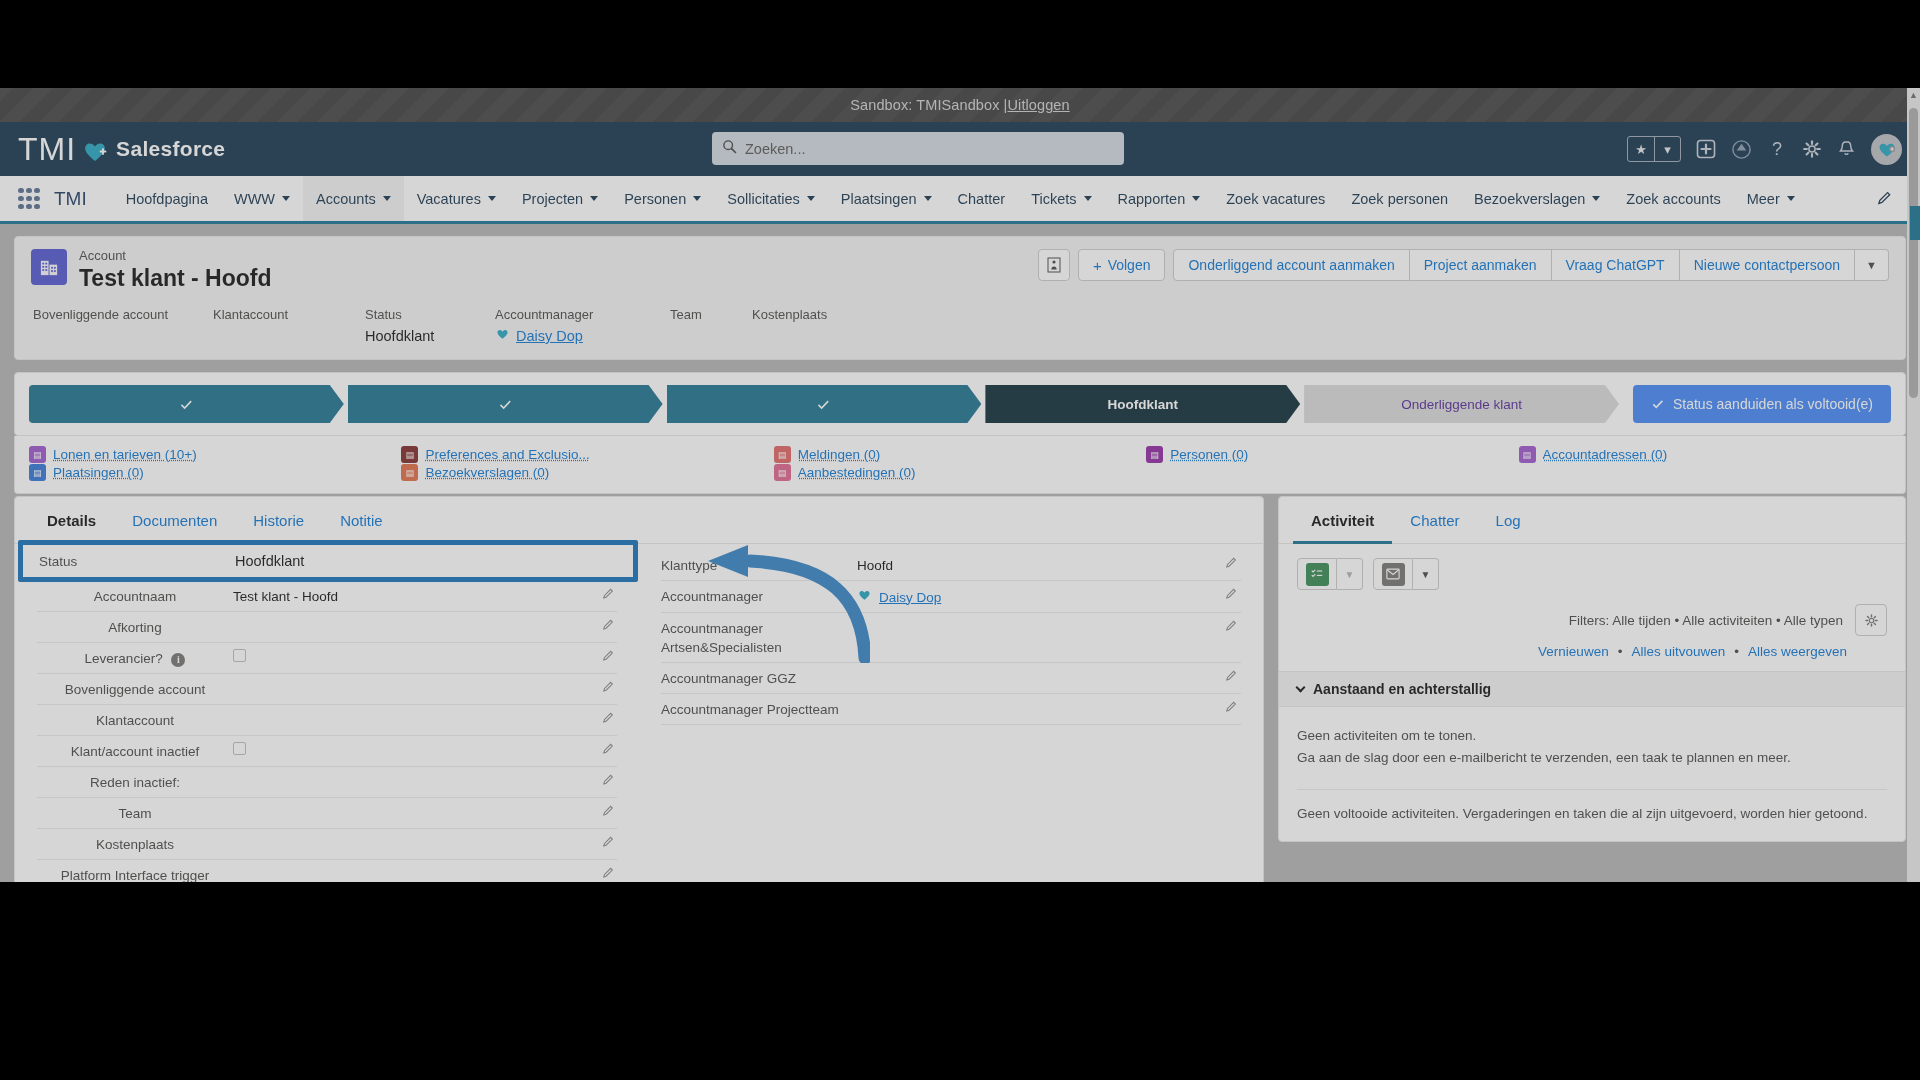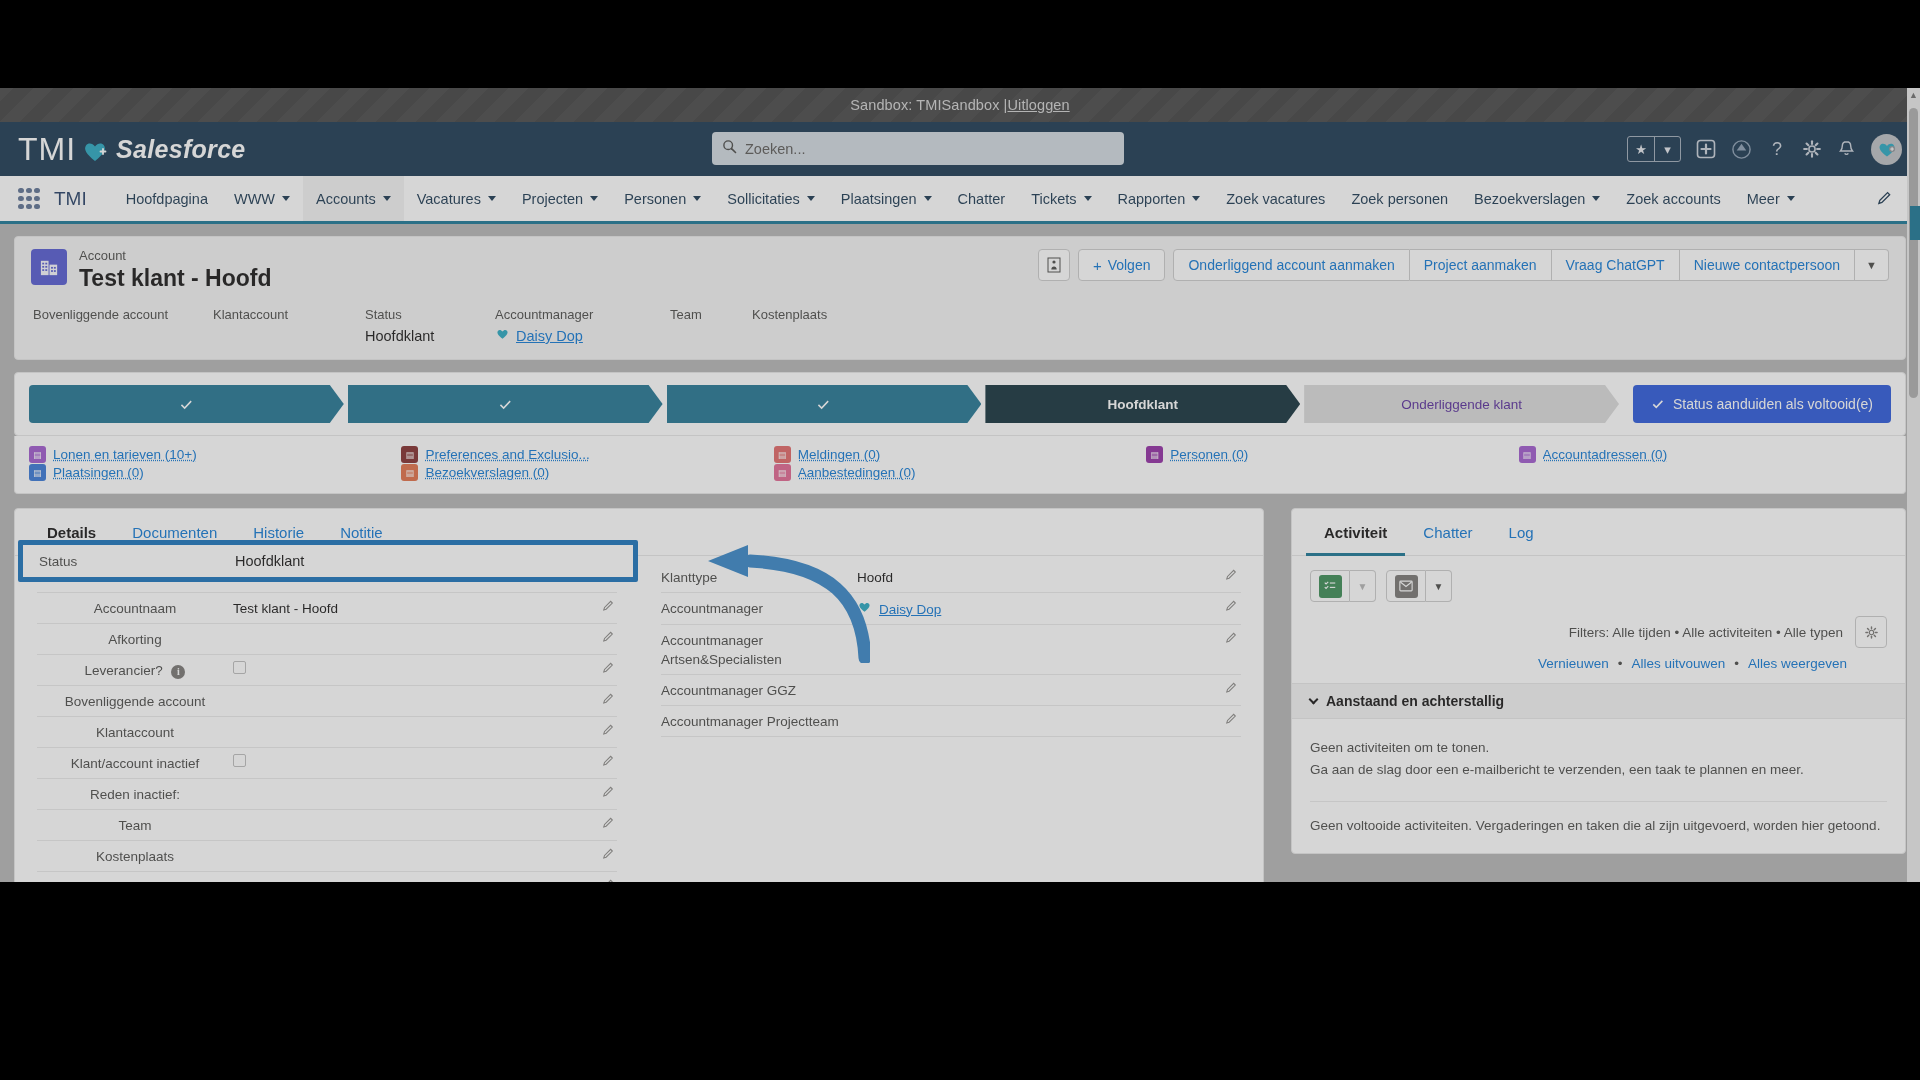--- a/index.html
+++ b/index.html
@@ -39,21 +39,21 @@
     position: relative; height: 54px; width: 1920px;
     background: #0b2a45; display: flex; align-items: center;
   }
   .brand { display: flex; align-items: center; gap: 6px; padding-left: 18px; }
   .brand-tmi {
     font-size: 32px; font-weight: 400; color: #ffffff; letter-spacing: 1px;
     font-family: "Liberation Sans", sans-serif;
   }
   .brand-heart { width: 26px; height: 26px; position: relative; top: 2px; }
   .brand-sf {
-    font-size: 25px; font-style: italic; font-weight: bold; color: #ffffff;
+    font-size: 21px; font-weight: bold; color: #ffffff;
     letter-spacing: .3px; margin-left: 2px;
   }
   .search-wrap {
     position: absolute; left: 712px; top: 10px; width: 412px; height: 33px;
     background: #cfd7de; border-radius: 4px; display: flex; align-items: center;
     padding: 8px 10px; gap: 8px;
   }
   .search-wrap input {
     border: none; background: transparent; outline: none;
     font-size: 14.5px; color: #3e3e3c; width: 100%;
@@ -147,21 +147,21 @@
     flex: 1; background: #d8d8d8; color: #3e3e3c; font-size: 13.5px;
     display: flex; align-items: center; justify-content: center; position: relative;
     margin-right: 4px;
     clip-path: polygon(0 0, calc(100% - 14px) 0, 100% 50%, calc(100% - 14px) 100%, 0 100%);
   }
   .path-step:first-child { border-radius: 4px 0 0 4px; }
   .path-step.done { background: #136c8c; color: #fff; }
   .path-step.current { background: #03232e; color: #fff; font-weight: 600; }
   .path-step.future { background: #d8d8d8; color: #4c1d95; }
   .path-btn {
-    height: 38px; margin-left: 10px; background: #1d4ed8; color: #fff;
+    height: 38px; margin-left: 10px; background: #3b82f6; color: #fff;
     border: none; border-radius: 4px; font-size: 14px; padding: 0 18px;
     display: flex; align-items: center; gap: 8px; cursor: pointer;
     font-family: "Liberation Sans", sans-serif; white-space: nowrap;
   }
 
   
   .quicklinks {
     background: #fff; border: 1px solid #e5e5e5; border-top: none; border-radius: 0 0 4px 4px;
     padding: 10px 14px 12px 14px; display: flex; flex-wrap: wrap; row-gap: 11px;
   }
@@ -171,21 +171,21 @@
   }
   .ql a { color: #0070d2; text-decoration: underline; text-decoration-style: dotted;
           white-space: nowrap; overflow: hidden; text-overflow: ellipsis; cursor: pointer; }
   .ql-ico {
     width: 17px; height: 17px; border-radius: 3px; flex: none;
     display: flex; align-items: center; justify-content: center;
     color: #fff; font-size: 9px;
   }
 
   
-  .main-cols { display: flex; gap: 27px; margin-top: 14px; align-items: flex-start; }
+  .main-cols { display: flex; gap: 14px; margin-top: 2px; align-items: flex-start; }
   .card { background: #fff; border: 1px solid #e5e5e5; border-radius: 4px; }
   .col-left { flex: 0 0 1250px; }
   .col-right { flex: 1; }
 
   .tabs { display: flex; gap: 0; border-bottom: 1px solid #e5e5e5; padding: 0 14px; }
   .tab {
     padding: 15px 18px 12px 18px; font-size: 15px; color: #0070d2; cursor: pointer;
   }
   .tab.active { color: #080707; font-weight: bold; border-bottom: 3px solid #0b6d8f; margin-bottom: -1px; }
 

